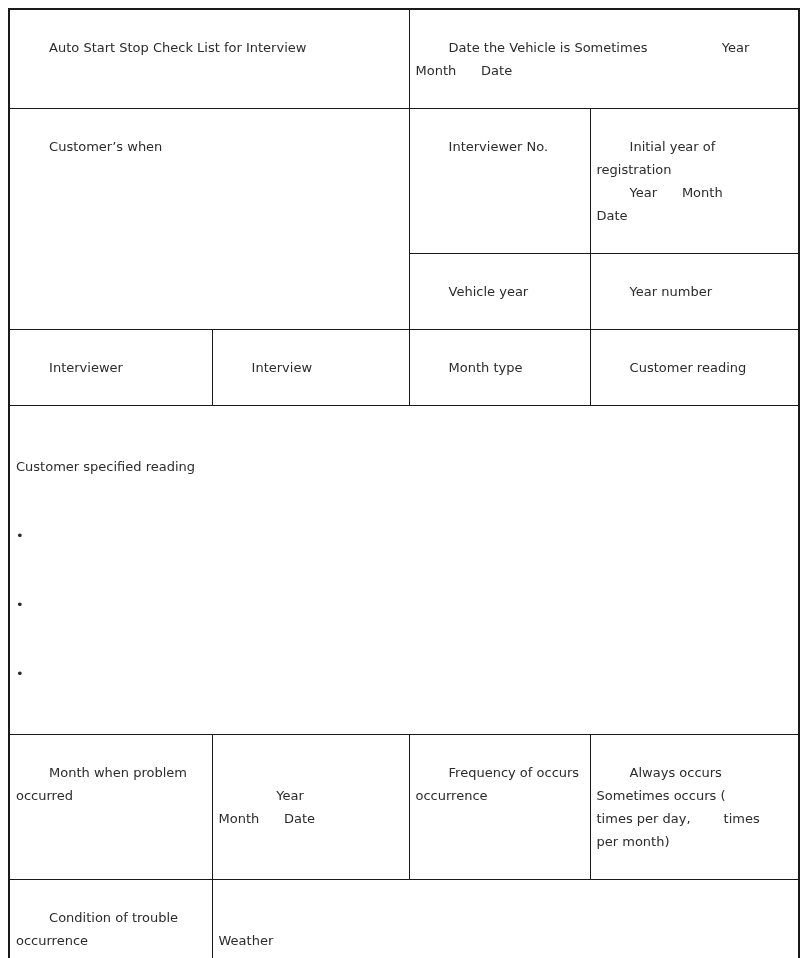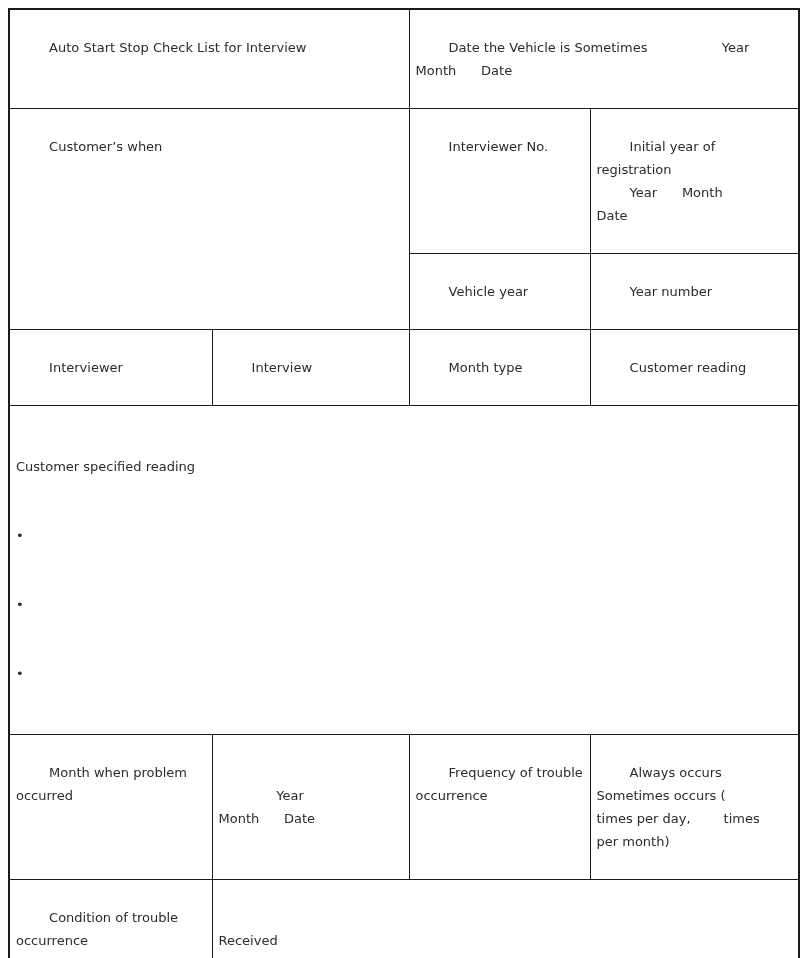--- a/index.html
+++ b/index.html
@@ -110,38 +110,38 @@
       <td style="height:95px">
         <span>Month when problem
 occurred</span>
       </td>
       <td>
         <span>
               Year
 Month      Date</span>
       </td>
       <td>
-        <span>Frequency of trouble
+        <span>Frequency of occurs
 occurrence</span>
       </td>
       <td>
         <span>Always occurs
 Sometimes occurs (
 times per day,        times
 per month)</span>
       </td>
     </tr>
 
     <tr>
       <td rowspan="2" style="height:73px">
         <span>Condition of trouble
 occurrence</span>
       </td>
       <td colspan="3">
-        <div>Received</div>
+        <div>Weather</div>
         
         
       </td>
     </tr>
 
   </tbody>
     </table>
 </div>
 
 </body></html>

